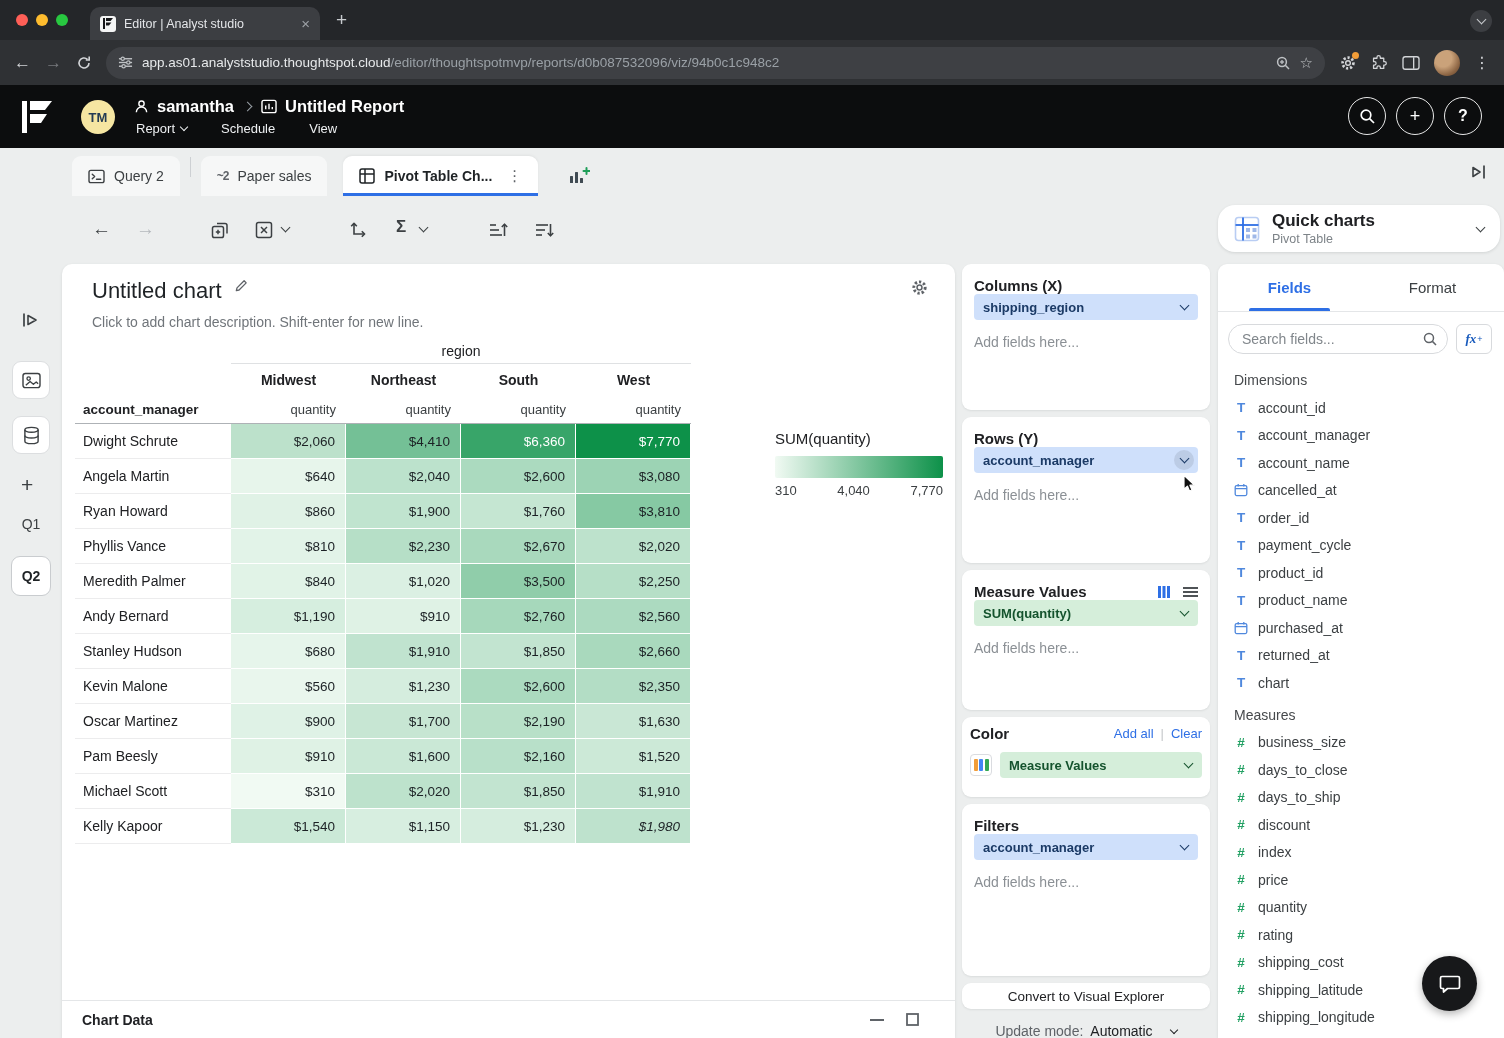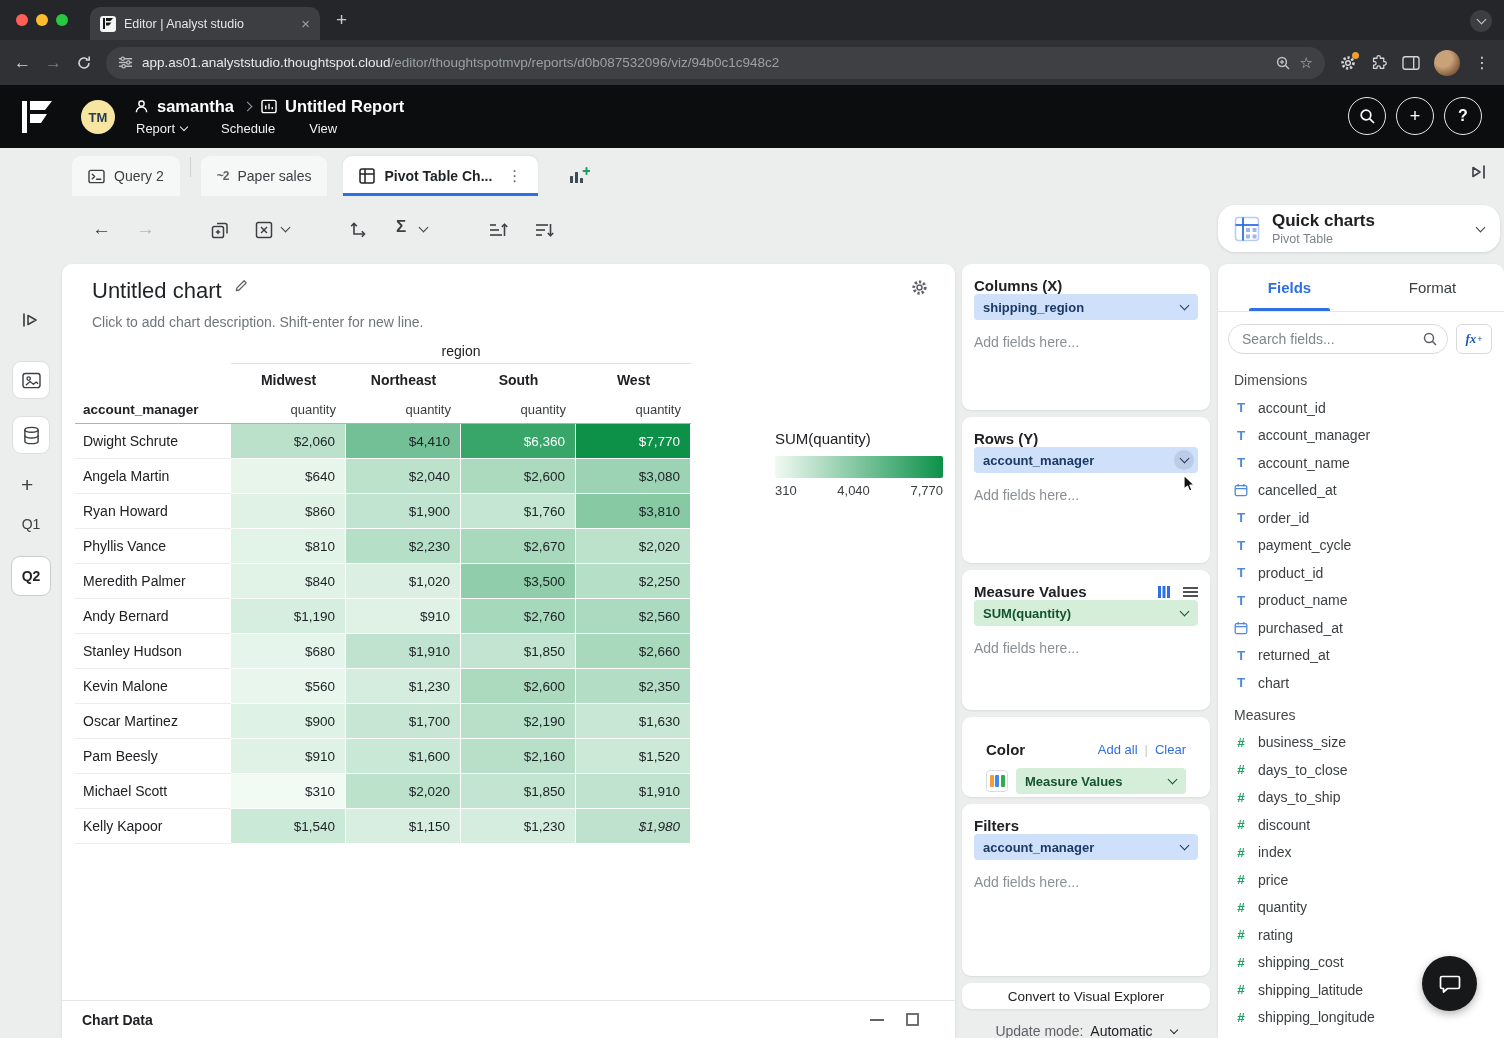--- a/index.html
+++ b/index.html
@@ -609,21 +609,21 @@
     </div>
     <div class="pill green">
       <span>SUM(quantity)</span>
       <span class="pchev">
           <span class="chev"></span>
         </span>
     </div>
     <div class="placeholder">Add fields here...</div>
   </div>
 
-  <div class="cfg-card" style="height:80px;padding:24px">
+  <div class="cfg-card" style="height:80px;padding:8px">
     <div class="cfg-title-row">
       <span class="cfg-title">Color</span>
       <span style="margin-left:auto;display:flex;align-items:center">
         <span class="link">Add all</span>
         <span class="linksep">|</span>
         <span class="link">Clear</span>
       </span>
     </div>
     <div class="color-row">
       <span class="swatch">

